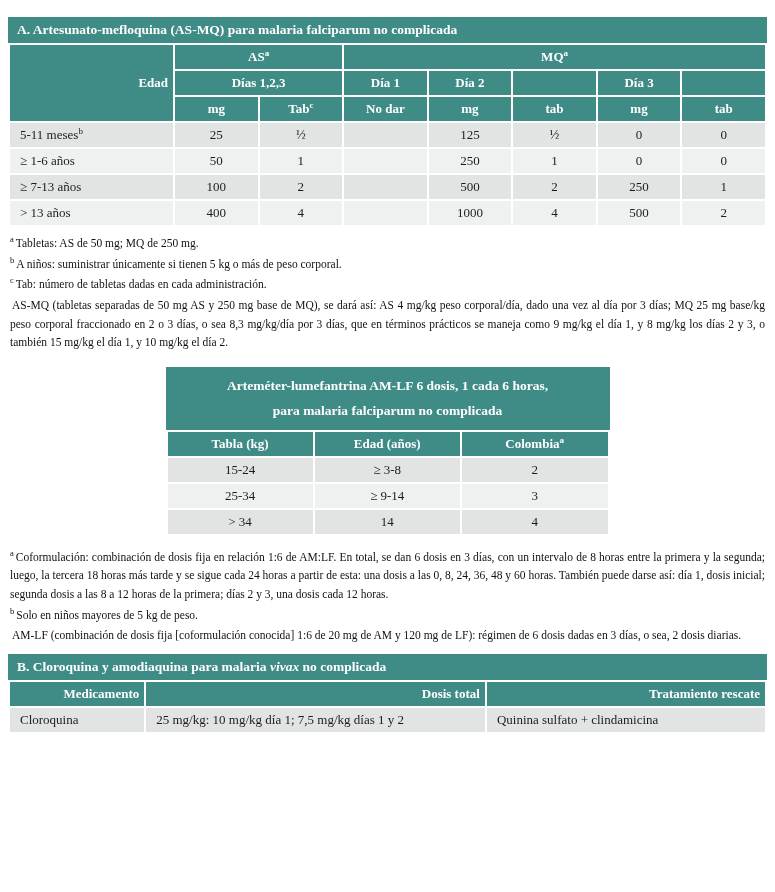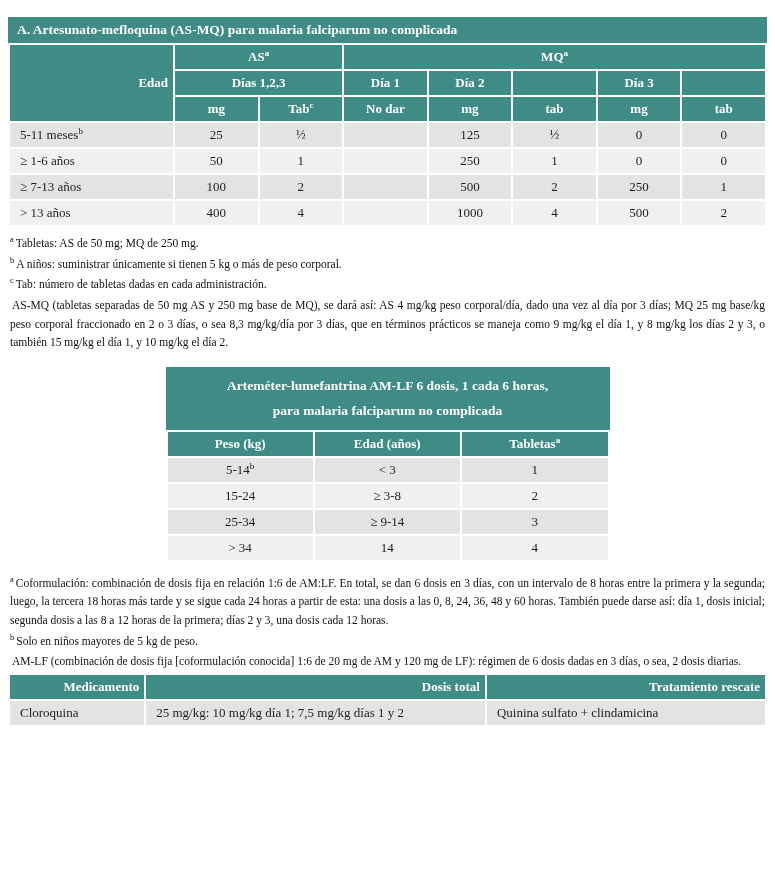--- a/index.html
+++ b/index.html
@@ -166,31 +166,26 @@
       <div>para malaria falciparum no complicada</div>
     </div>
     <table>
       <colgroup>
           <col style="width:33.3%">
           <col style="width:33.3%">
           <col style="width:33.4%">
         </colgroup>
       <thead>
         <tr>
-          <th><span>Peso (kg)</span><sup></sup></th>
+          <th><span>Tabla (kg)</span><sup></sup></th>
           <th><span>Edad (años)</span><sup></sup></th>
-          <th><span>Tabletas</span><sup>a</sup></th>
+          <th><span>Colombia</span><sup>a</sup></th>
         </tr>
       </thead>
       <tbody>
-        <tr>
-          <td><span>5-14</span><sup>b</sup></td>
-          <td>&lt; 3</td>
-          <td>1</td>
-        </tr>
         <tr>
           <td><span>15-24</span><sup></sup></td>
           <td>≥ 3-8</td>
           <td>2</td>
         </tr>
         <tr>
           <td><span>25-34</span><sup></sup></td>
           <td>≥ 9-14</td>
           <td>3</td>
         </tr>
@@ -202,20 +197,23 @@
       </tbody>
     </table>
   </div>
 
   <div class="footnotes" style="margin-top:12px;font-family:Liberation Serif, serif;">
     <p><sup>a</sup><span>Coformulación: combinación de dosis fija en relación 1:6 de AM:LF. En total, se dan 6 dosis en 3 días, con un intervalo de 8 horas entre la primera y la segunda; luego, la tercera 18 horas más tarde y se sigue cada 24 horas a partir de esta: una dosis a las 0, 8, 24, 36, 48 y 60 horas. También puede darse así: día 1, dosis inicial; segunda dosis a las 8 a 12 horas de la primera; días 2 y 3, una dosis cada 12 horas.</span></p>
     <p><sup>b</sup><span>Solo en niños mayores de 5 kg de peso.</span></p>
     <p><sup></sup><span>AM-LF (combinación de dosis fija [coformulación conocida] 1:6 de 20 mg de AM y 120 mg de LF): régimen de 6 dosis dadas en 3 días, o sea, 2 dosis diarias.</span></p>
   </div>
 
+  <div class="bar">
+    <span>B. Cloroquina y amodiaquina para malaria </span><span class="italic">vivax</span><span> no complicada</span>
+  </div>
 
   <table class="tblB">
     <colgroup>
         <col style="width:18%">
         <col style="width:45%">
         <col style="width:37%">
       </colgroup>
     <thead>
       <tr>
         <th>Medicamento</th>

